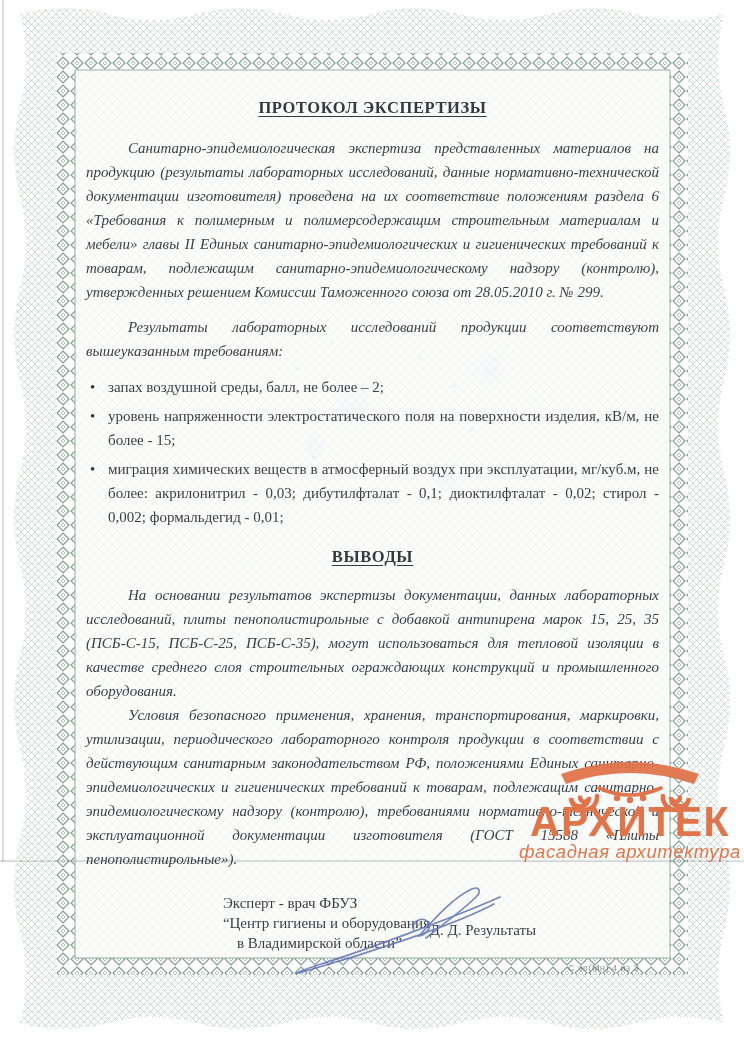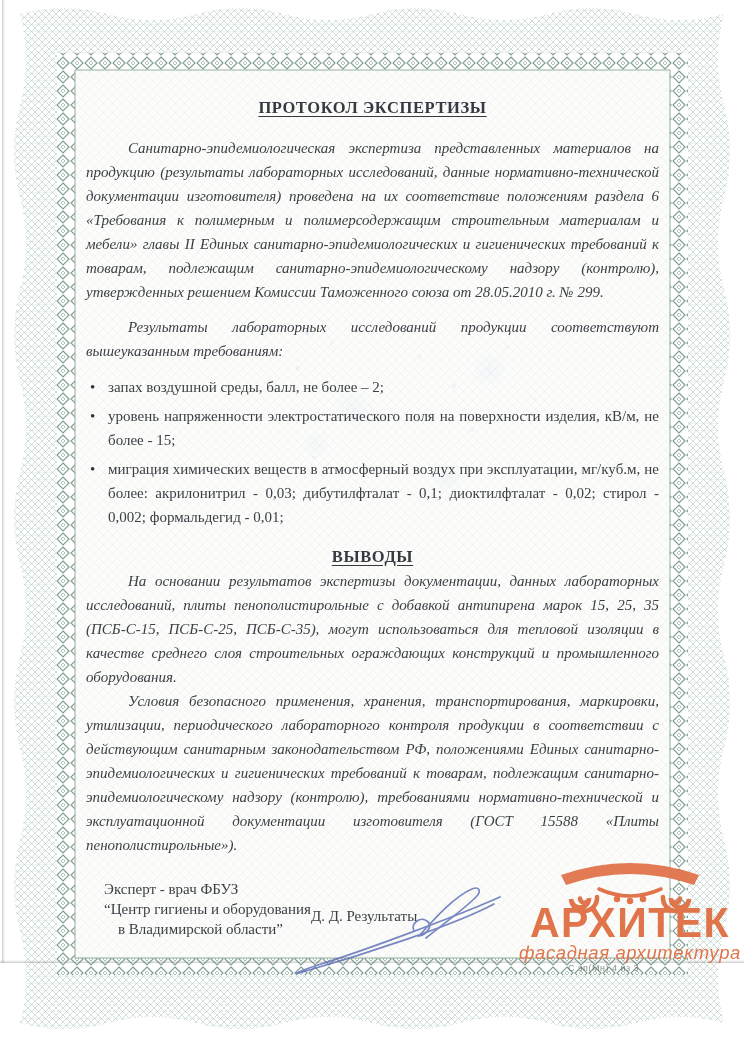--- a/index.html
+++ b/index.html
@@ -1,47 +1,47 @@
 <!DOCTYPE html>
 <html><head>
 <meta charset="utf-8">
 <style>
   html,body{margin:0;padding:0;}
   body{
     width:744px;height:1045px;background:#ffffff;overflow:hidden;
     font-family:"Liberation Serif","DejaVu Serif",serif;
   }
-  .sheet{position:relative;width:744px;height:963px;background:#ffffff;}
+  .sheet{position:relative;width:744px;height:862px;background:#ffffff;}
   
   .edge-left{position:absolute;left:2px;top:0;bottom:0;width:3px;
     background:linear-gradient(to right,rgba(110,115,112,.35),rgba(110,115,112,0));z-index:1;}
   .edge-bottom{position:absolute;left:0;right:0;bottom:0;height:3px;
     background:linear-gradient(to top,rgba(110,115,112,.35),rgba(110,115,112,0));z-index:1;}
 
   svg.frame{position:absolute;left:0;top:0;z-index:0;}
 
   .stains{position:absolute;inset:0;z-index:2;pointer-events:none;}
   .stain{position:absolute;border-radius:50%;filter:blur(1px);}
 
   .content{
     position:absolute;left:86px;right:85px;top:70px;height:888px;z-index:3;
     color:#3c4046;font-size:15px;line-height:24px;padding-top:26px;box-sizing:border-box;
   }
   h1.title,h2.subtitle{
     margin:0;text-align:center;font-size:16.5px;font-weight:bold;
     letter-spacing:.6px;text-decoration:underline;text-underline-offset:3px;color:#363a40;
   }
-  h2.subtitle{margin-top:16px;}
+  h2.subtitle{margin-top:16px;margin-bottom:14px;}
   .para{margin:0;text-align:justify;text-indent:42px;font-style:italic;}
   .mt1{margin-top:16px;} .mt2{margin-top:11px;}
   .list{margin-top:12px;}
   .li{display:flex;margin-top:5px;}
   .li .dot{width:18px;padding-left:4px;flex:0 0 18px;color:#2f3338;}
   .li .li-text{flex:1;text-align:justify;}
-  .sig-row{margin-top:22px;display:flex;justify-content:flex-start;}
+  .sig-row{margin-top:22px;display:flex;justify-content:center;}
   .sig-left{line-height:20px;padding-left:18px;}
   .sig-left .ind{padding-left:14px;}
   .sig-name{align-self:center;margin-top:14px;padding-right:4px;white-space:nowrap;}
 
   svg.signature{position:absolute;left:250px;top:850px;z-index:4;}
 
   .footnote{
     position:absolute;left:556px;top:963px;z-index:6;
     font-family:"Liberation Sans",sans-serif;font-size:9px;color:#5f6a60;
     opacity:.75;letter-spacing:.5px;filter:blur(.3px);padding-left:12px;

